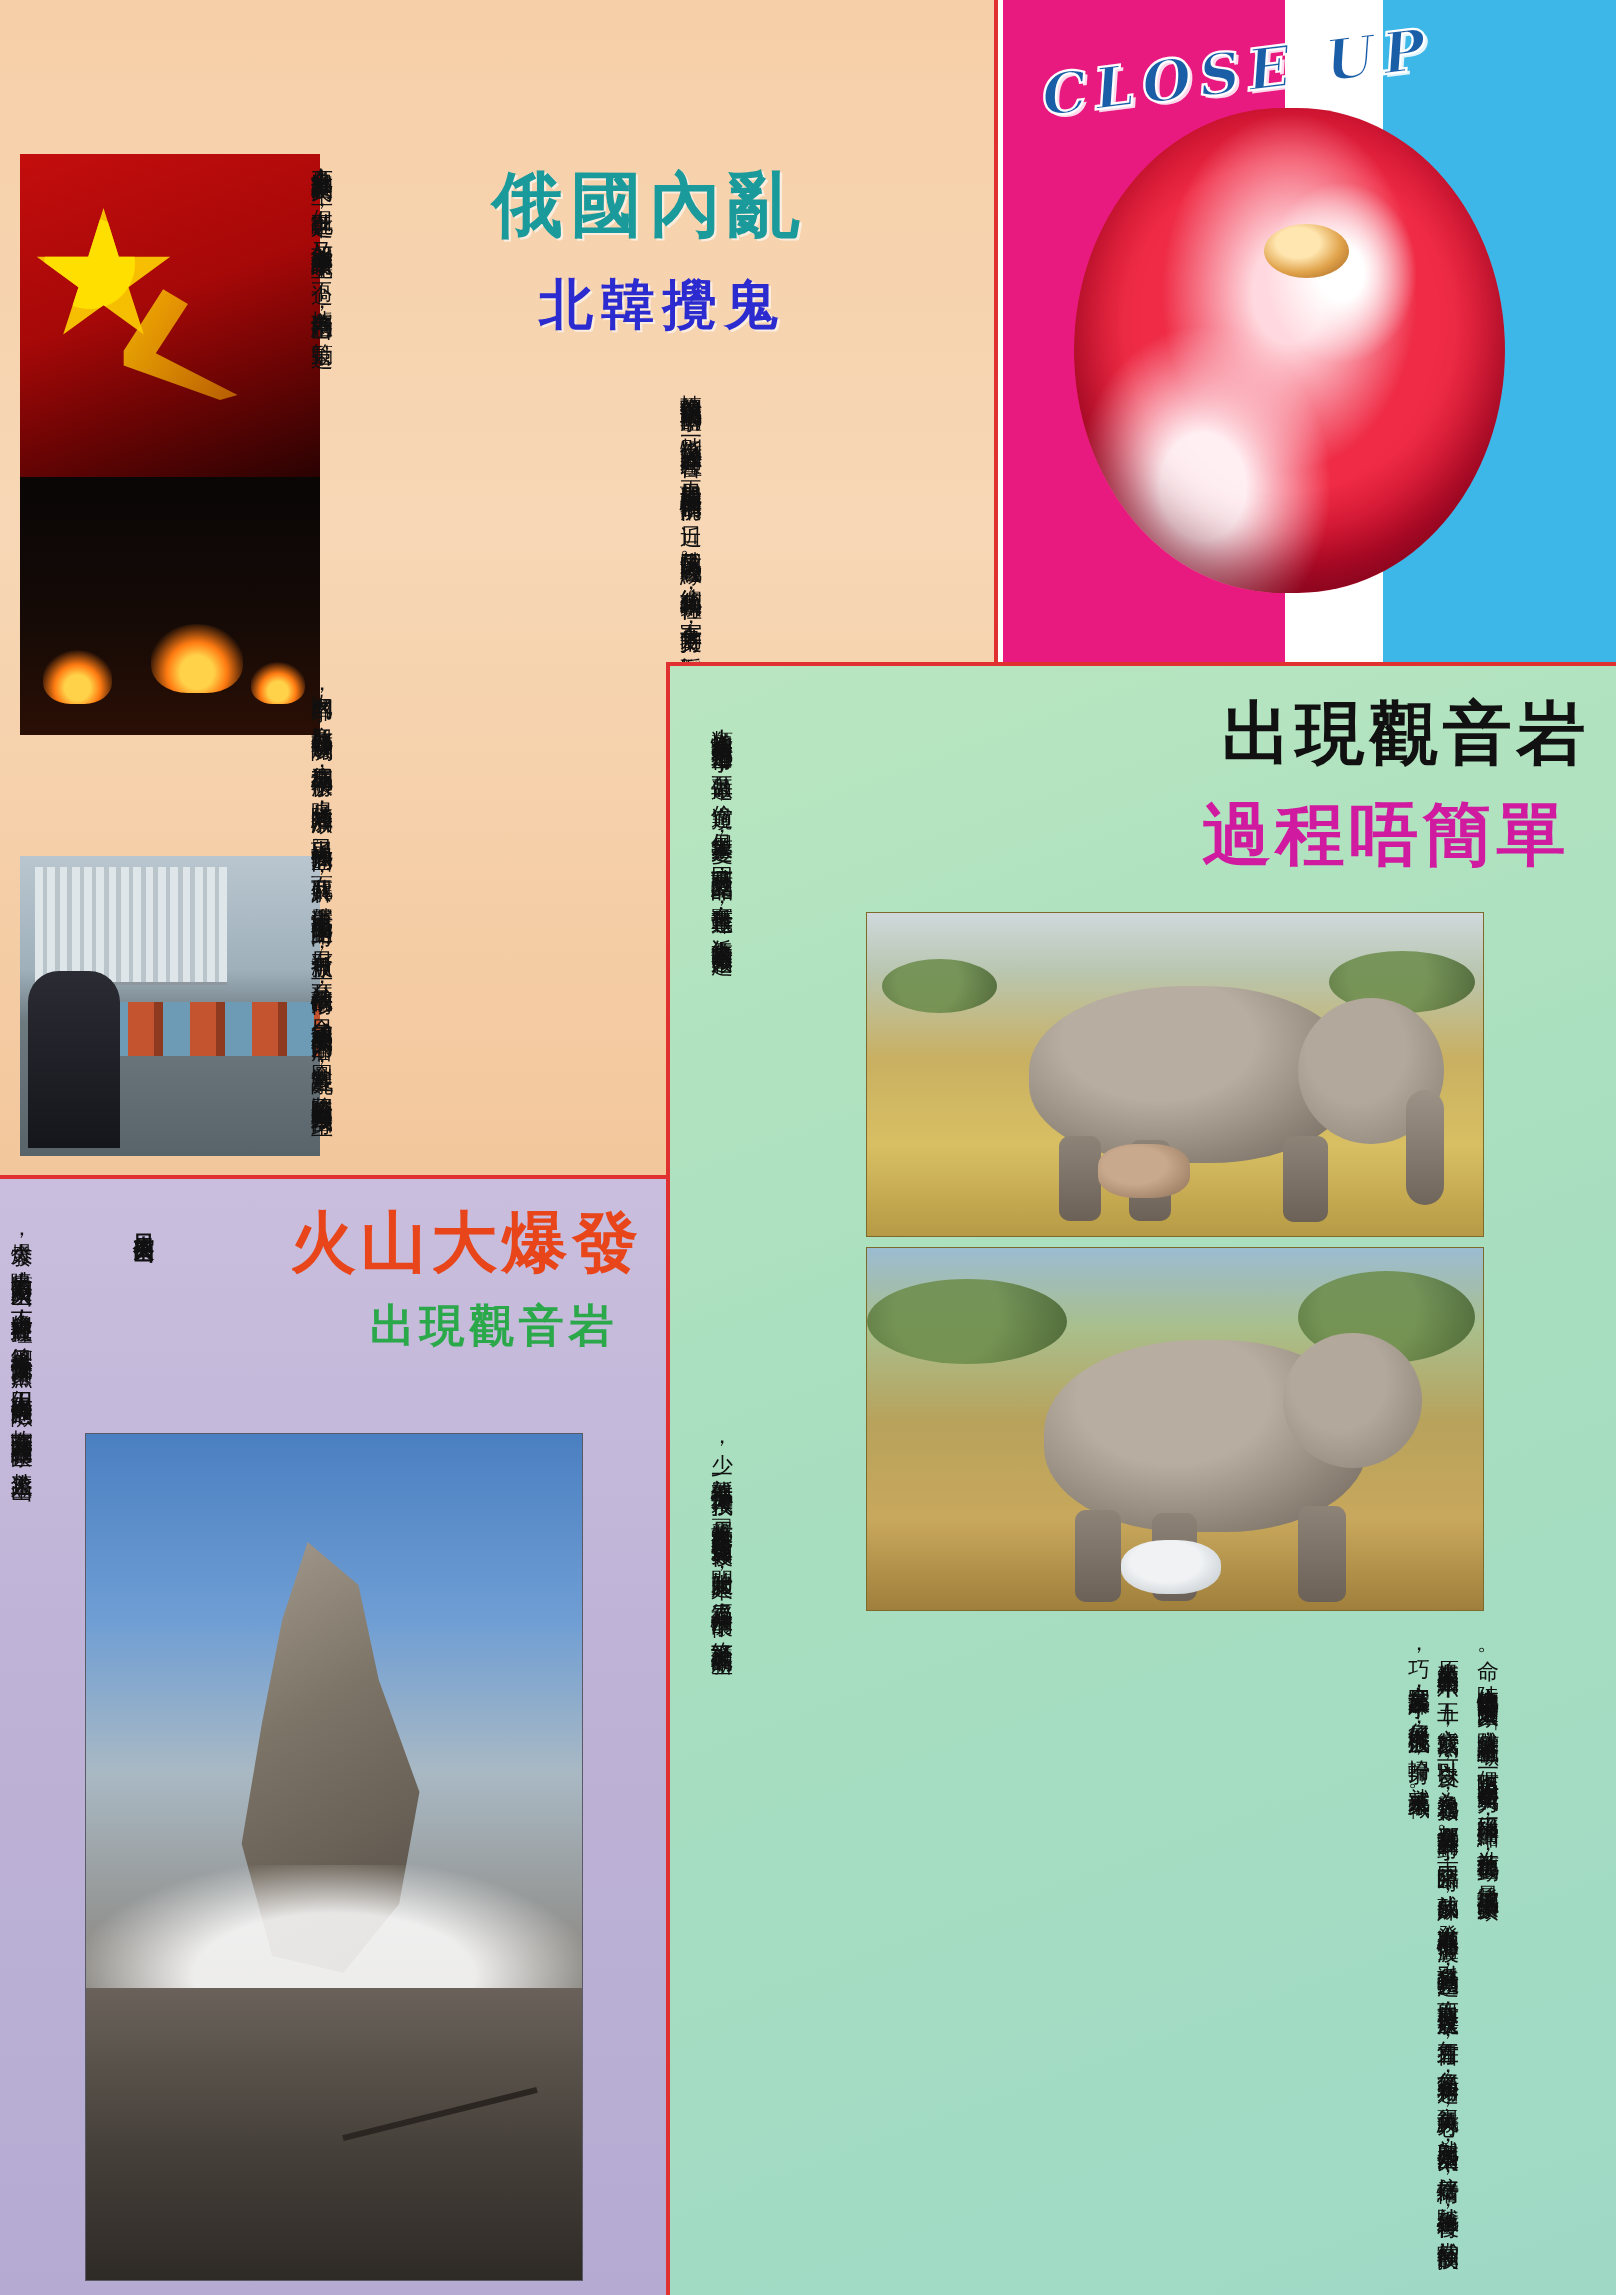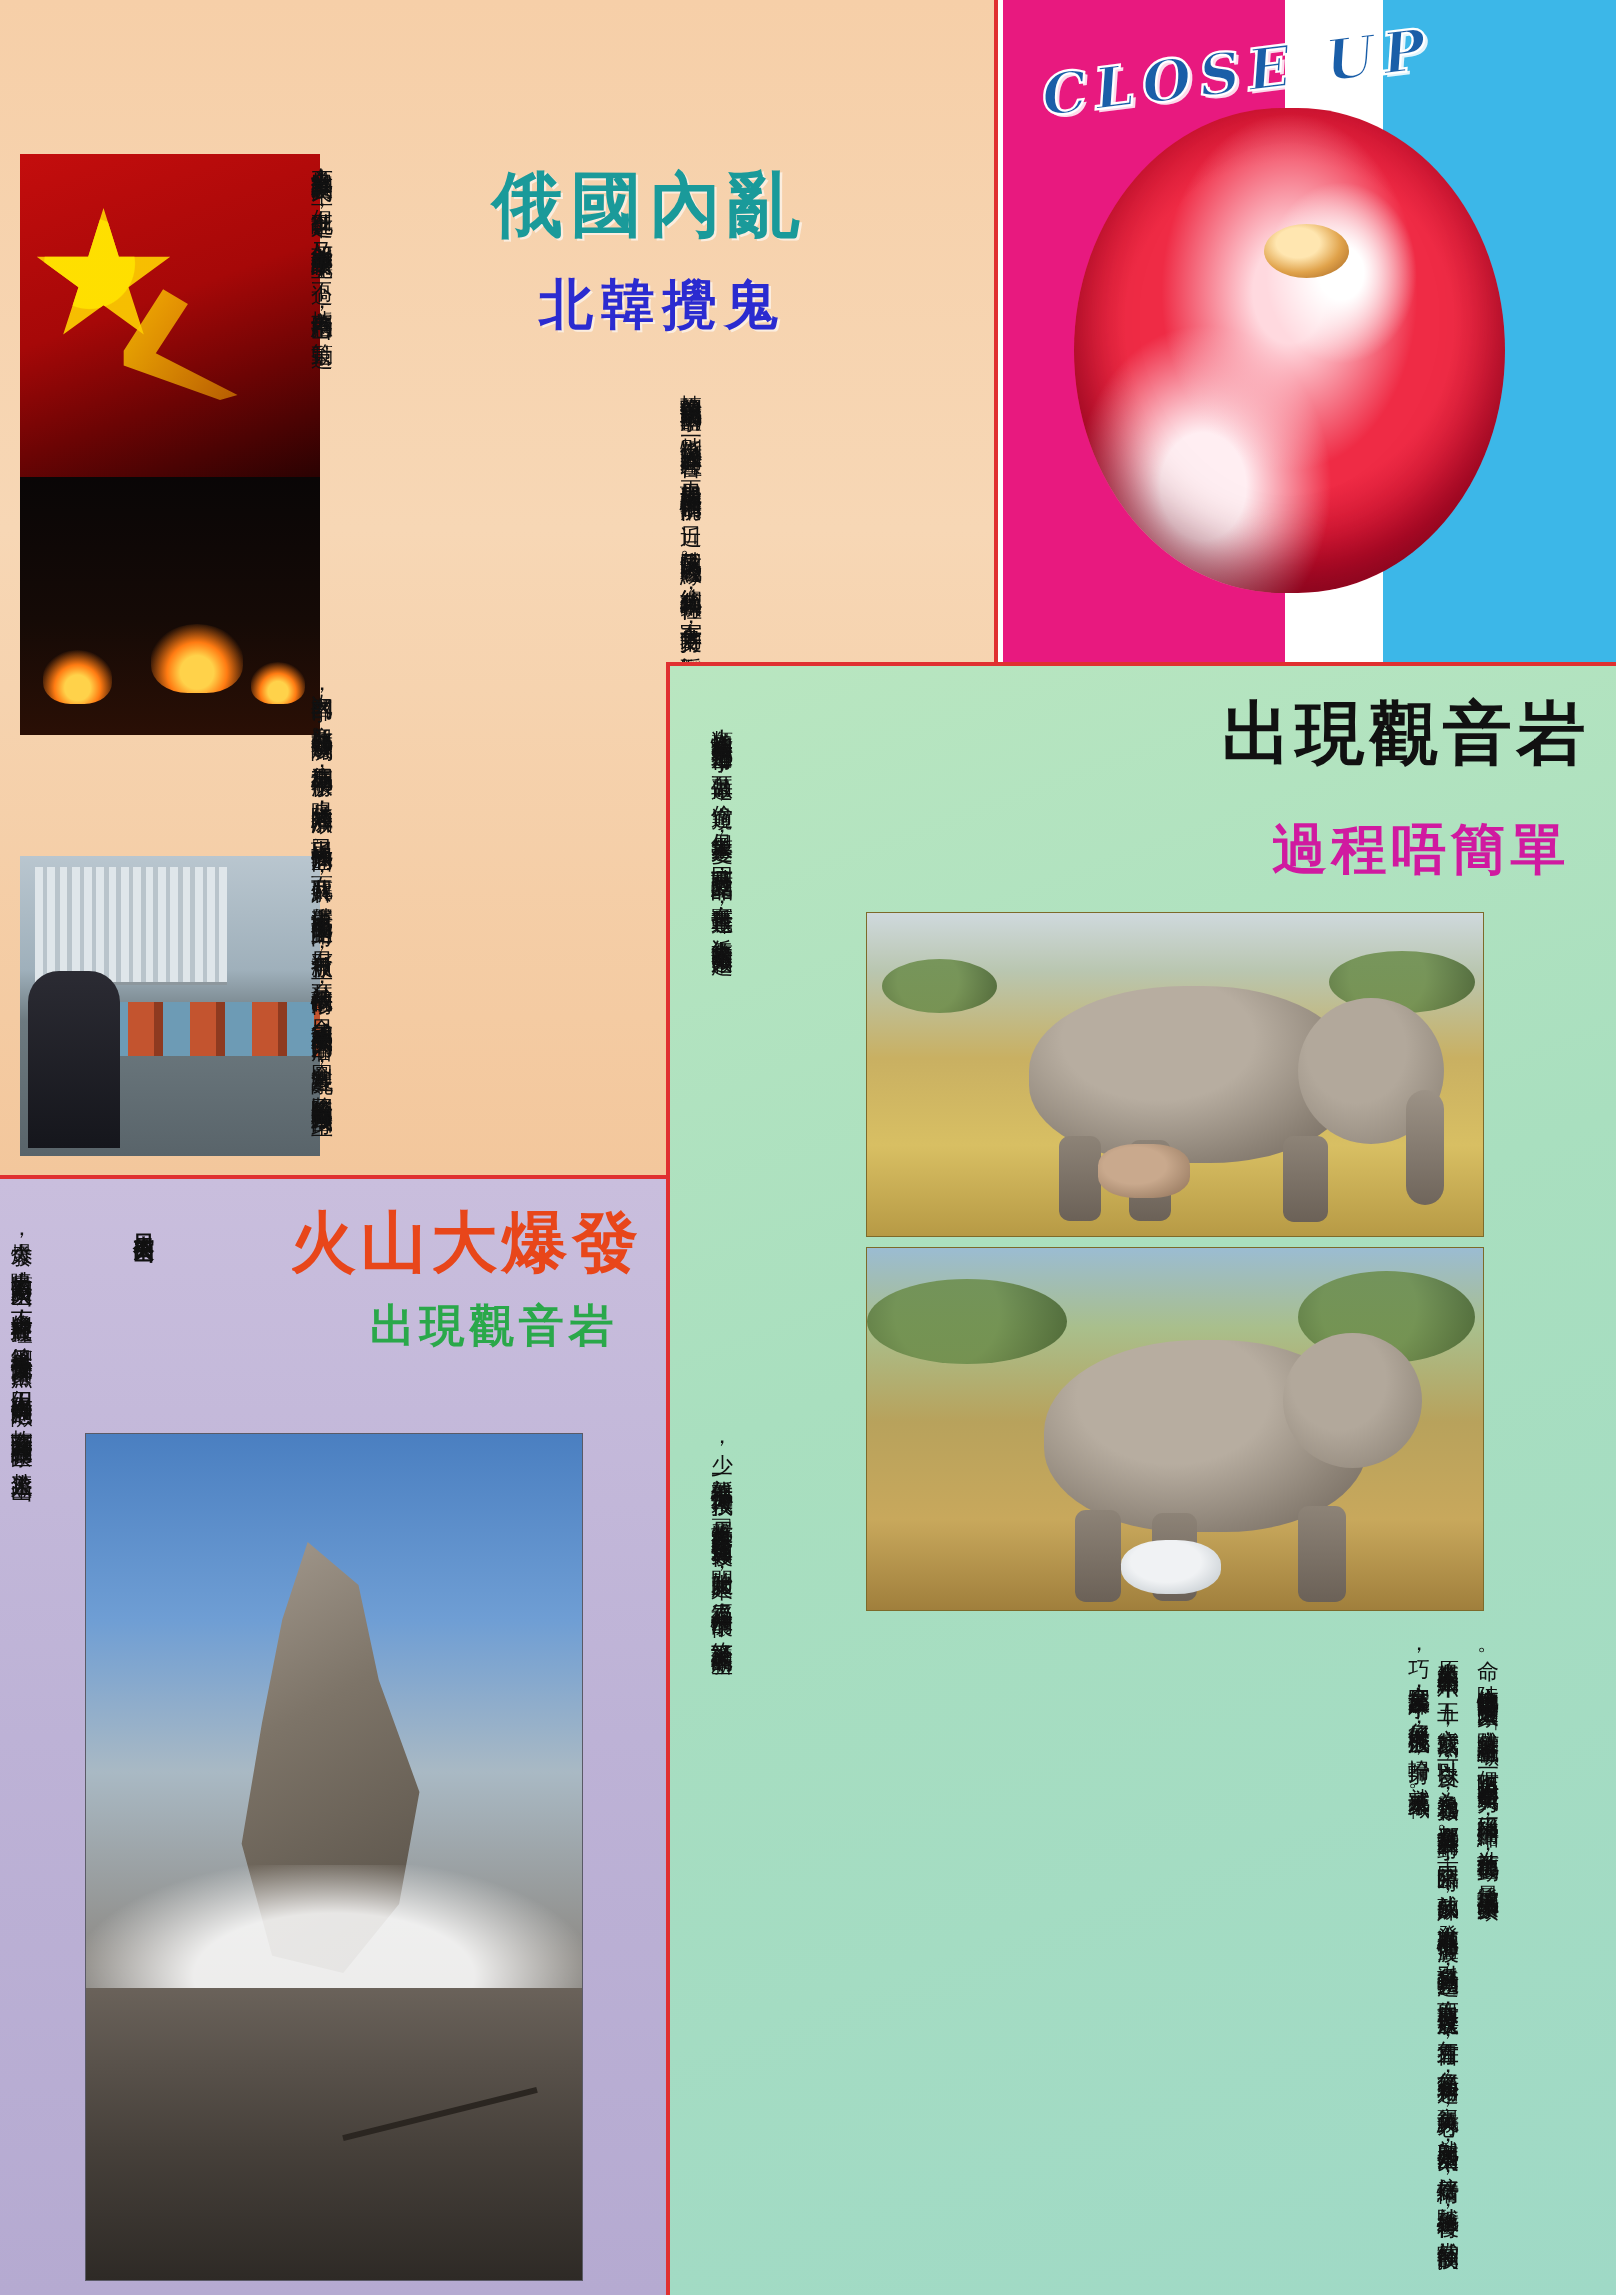--- a/index.html
+++ b/index.html
@@ -231,21 +231,21 @@
     </div>
     <div id="closeup-photo">
       <div class="bump"></div>
     </div>
   </section>
 
   <section id="sec-elephant">
 
     <div id="ele-title-1" class="htitle" style="font-size:69px;color:#111;">出現觀音岩</div>
 
-    <div id="ele-title-2" class="htitle" style="font-size:55px;color:#d01aa0;margin-top:24px;">過程唔簡單</div>
+    <div id="ele-title-2" class="htitle" style="font-size:69px;color:#d01aa0;">過程唔簡單</div>
 
     <div id="ele-photo-1">
       <div class="bush" style="left:15.4px;top:46px;width:115px;height:54px;"></div>
       <div class="bush" style="left:462px;top:38px;width:146px;height:62px;"></div>
       <div class="eleshape" style="left:162px;top:73px;width:323px;height:177px;"></div>
       <div class="elehead" style="left:431px;top:85px;width:146px;height:146px;"></div>
       <div class="eletrunk" style="left:539px;top:177px;width:38px;height:115px;"></div>
       <div class="eleleg" style="left:192px;top:223px;width:42px;height:85px;"></div>
       <div class="eleleg" style="left:262px;top:227px;width:42px;height:81px;"></div>
       <div class="eleleg" style="left:416px;top:223px;width:45px;height:86px;"></div>

